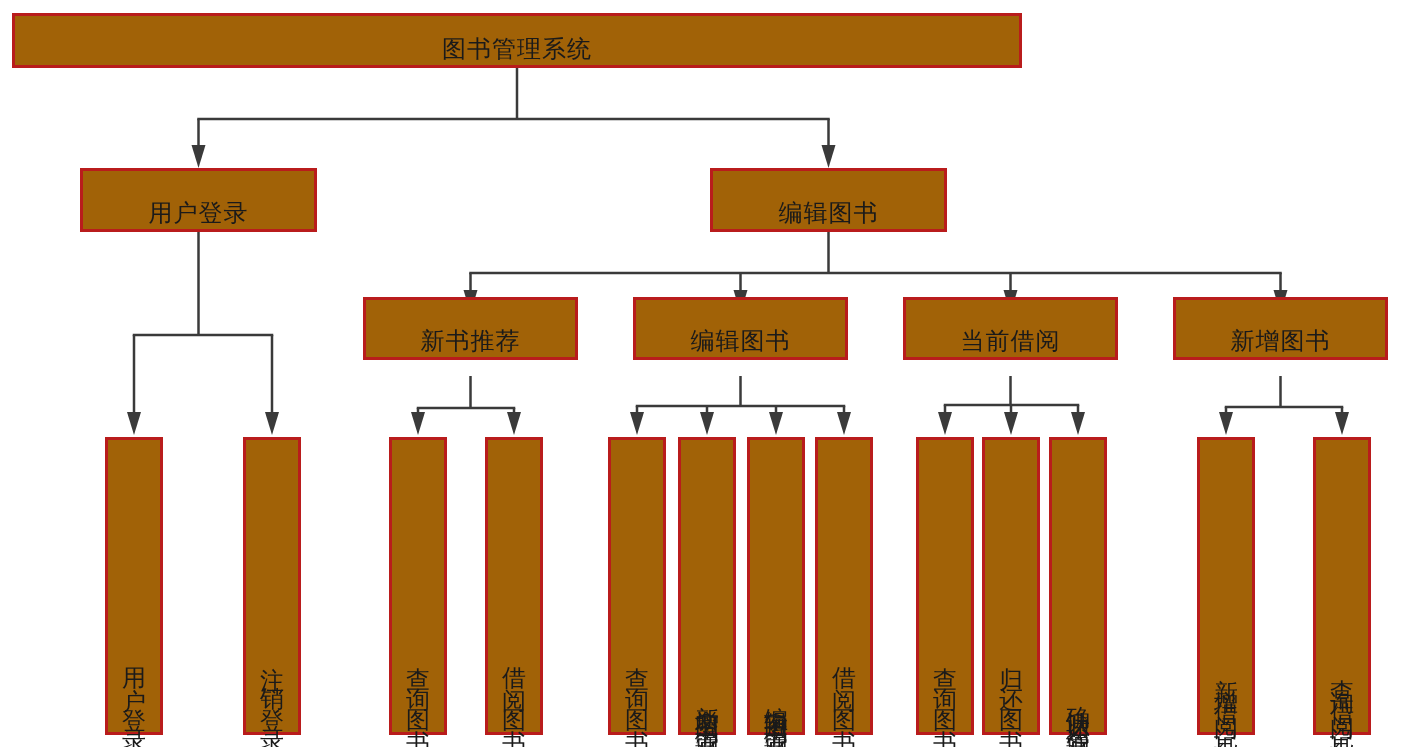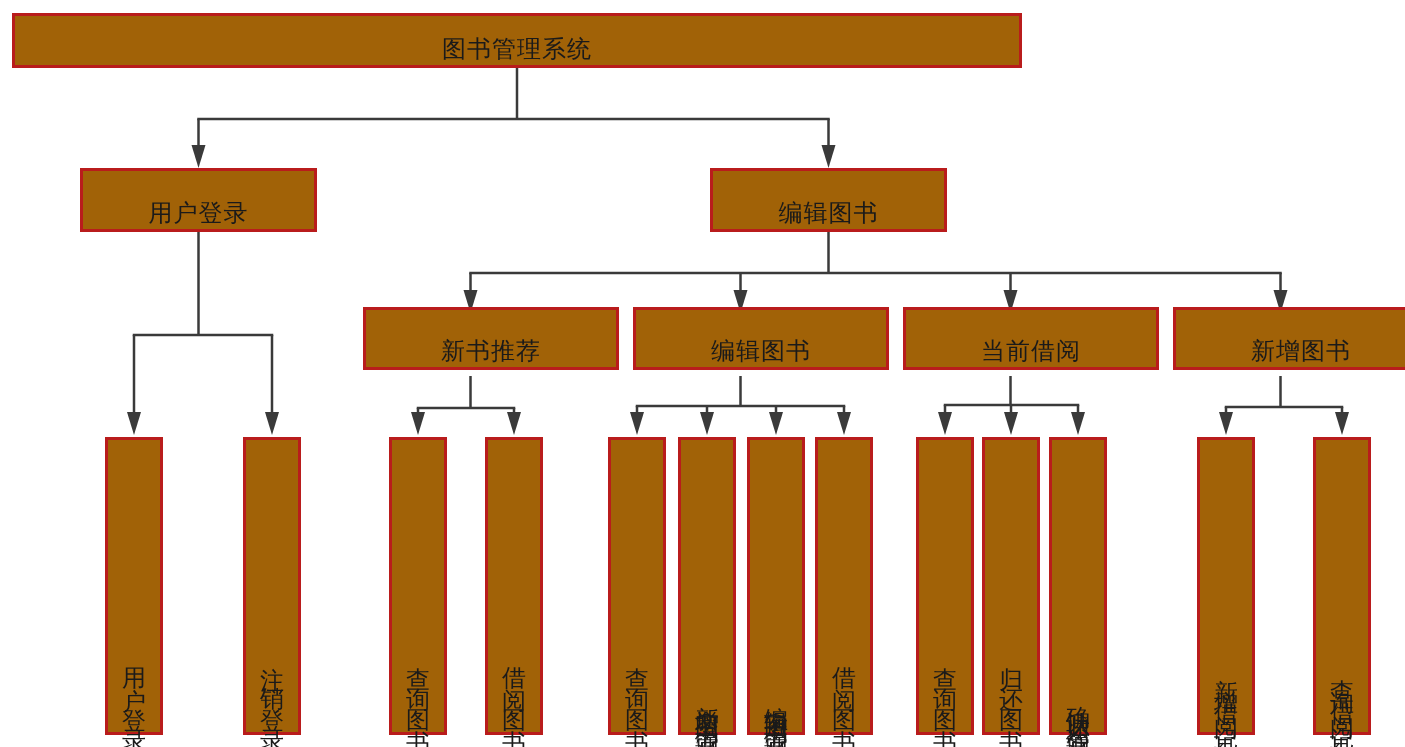--- a/index.html
+++ b/index.html
@@ -8,21 +8,21 @@
     font-family:"Liberation Sans","DejaVu Sans",sans-serif;color:#1a1a1a;
   }
   svg.connectors{position:absolute;left:0;top:0;z-index:1;}
   .node{
     position:absolute;background:#a16207;border:3px solid #b91c1c;box-sizing:border-box;
     display:flex;align-items:flex-end;justify-content:center;z-index:2;
   }
   .node.h{font-size:24px;letter-spacing:1px;}
   .root{left:12px;top:13px;width:1010px;height:55px;}
   .lvl2{top:168px;width:237px;height:64px;}
-  .lvl3{top:307px;width:256px;height:63px;font-family:Liberation Mono, monospace;}
+  .lvl3{top:297px;width:215px;height:63px;font-family:Liberation Mono, monospace;}
   .leaf{top:437px;width:58px;height:298px;}
   .vtext{
     writing-mode:vertical-rl;text-orientation:mixed;white-space:nowrap;
     font-size:24px;line-height:1;
   }
   .v-short{letter-spacing:21px;}
   .v-med{letter-spacing:12px;}
   .v-long{letter-spacing:5px;}
   .watermark{
     position:absolute;right:6px;bottom:6px;z-index:10;font-size:21px;

